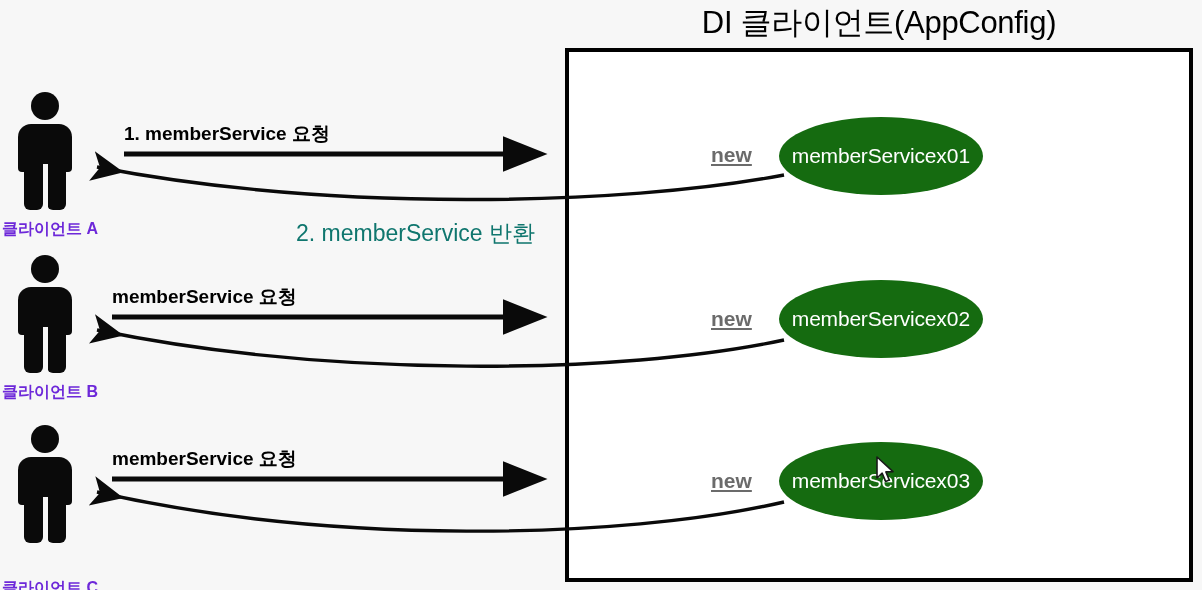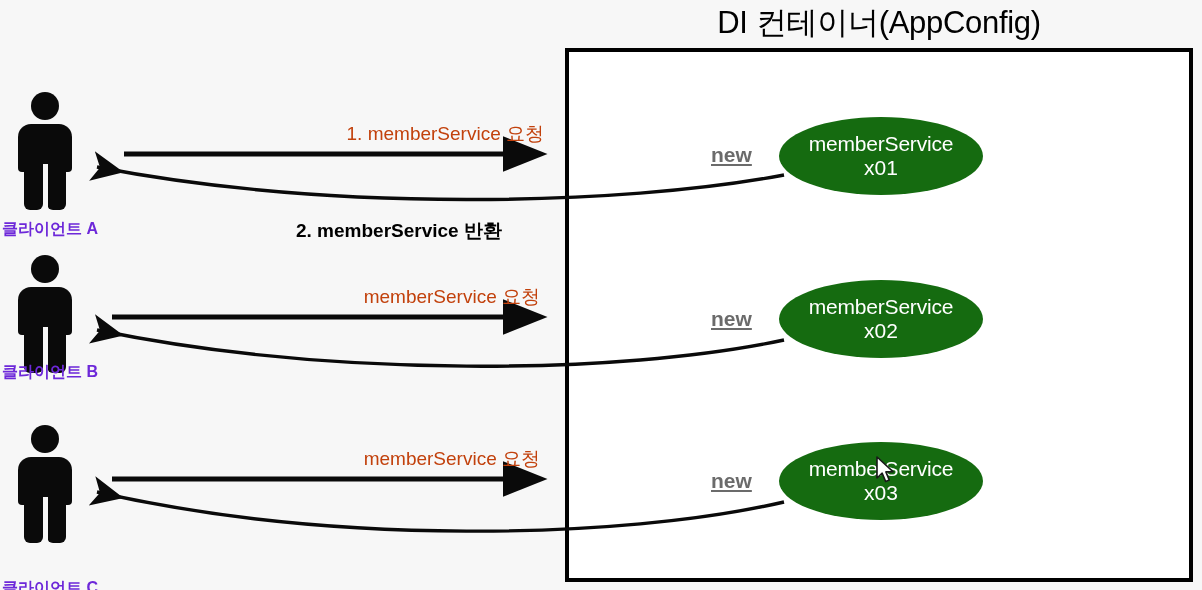--- a/index.html
+++ b/index.html
@@ -92,50 +92,50 @@
     left: 2px;
     font-size: 16px;
     font-weight: bold;
     color: #6d28d9;
     white-space: nowrap;
   }
   
   .req-label {
     position: absolute;
     font-size: 19px;
-    font-weight: normal;
-    color: #c2410c;
-    white-space: nowrap;
-    text-align: right;
-  }
-  .ret-label {
-    position: absolute;
-    font-size: 19px;
     font-weight: bold;
     color: #000000;
+    white-space: nowrap;
+    text-align: left;
+  }
+  .ret-label {
+    position: absolute;
+    font-size: 23px;
+    font-weight: normal;
+    color: #0f766e;
     white-space: nowrap;
   }
   .new-label {
     position: absolute;
     font-size: 21px;
     font-weight: bold;
     color: #6b6b6b;
     white-space: nowrap;
     text-decoration: underline;
   }
   
   .bean {
     position: absolute;
     width: 204px;
     height: 78px;
     border-radius: 50%;
     background: #156b10;
     color: #ffffff;
     display: flex;
-    flex-direction: column;
+    flex-direction: row;
     align-items: center;
     justify-content: center;
     line-height: 1.12;
   }
   .bean .bean-name {
     font-size: 21px;
     font-weight: 400;
     letter-spacing: -0.2px;
   }
   .bean .bean-id {
@@ -159,21 +159,21 @@
     top: 456px;
     width: 22px;
     height: 30px;
   }
 </style>
 </head>
 <body>
 
 <div id="canvas">
 
-  <div class="diagram-title">DI 컨테이너(AppConfig)</div>
+  <div class="diagram-title">DI 클라이언트(AppConfig)</div>
 
   <div class="container-box"></div>
 
   <svg id="arrows" viewBox="0 0 1202 590" xmlns="http://www.w3.org/2000/svg">
     <defs>
       <marker id="head-right" markerWidth="9" markerHeight="9" refX="7.5" refY="4" orient="auto">
         <path d="M0,0.4 L9,4 L0,7.6 Z" fill="#0a0a0a"></path>
       </marker>
       <marker id="head-left" markerWidth="10" markerHeight="10" refX="8.5" refY="5" orient="auto">
         <path d="M0.5,5 L10,0.6 L7.6,5 L10,9.4 Z" fill="#0a0a0a"></path>
@@ -206,21 +206,21 @@
 
   <div class="client" style="left:0px; top:255px;">
     <div class="person">
       <div class="head"></div>
       <div class="torso"></div>
       <div class="leg-left"></div>
       <div class="leg-right"></div>
       <div class="gap"></div>
     </div>
   </div>
-  <div class="client-label" style="top:362px;">클라이언트 B</div>
+  <div class="client-label" style="top:382px;">클라이언트 B</div>
 
   <div class="client" style="left:0px; top:425px;">
     <div class="person">
       <div class="head"></div>
       <div class="torso"></div>
       <div class="leg-left"></div>
       <div class="leg-right"></div>
       <div class="gap"></div>
     </div>
   </div>

